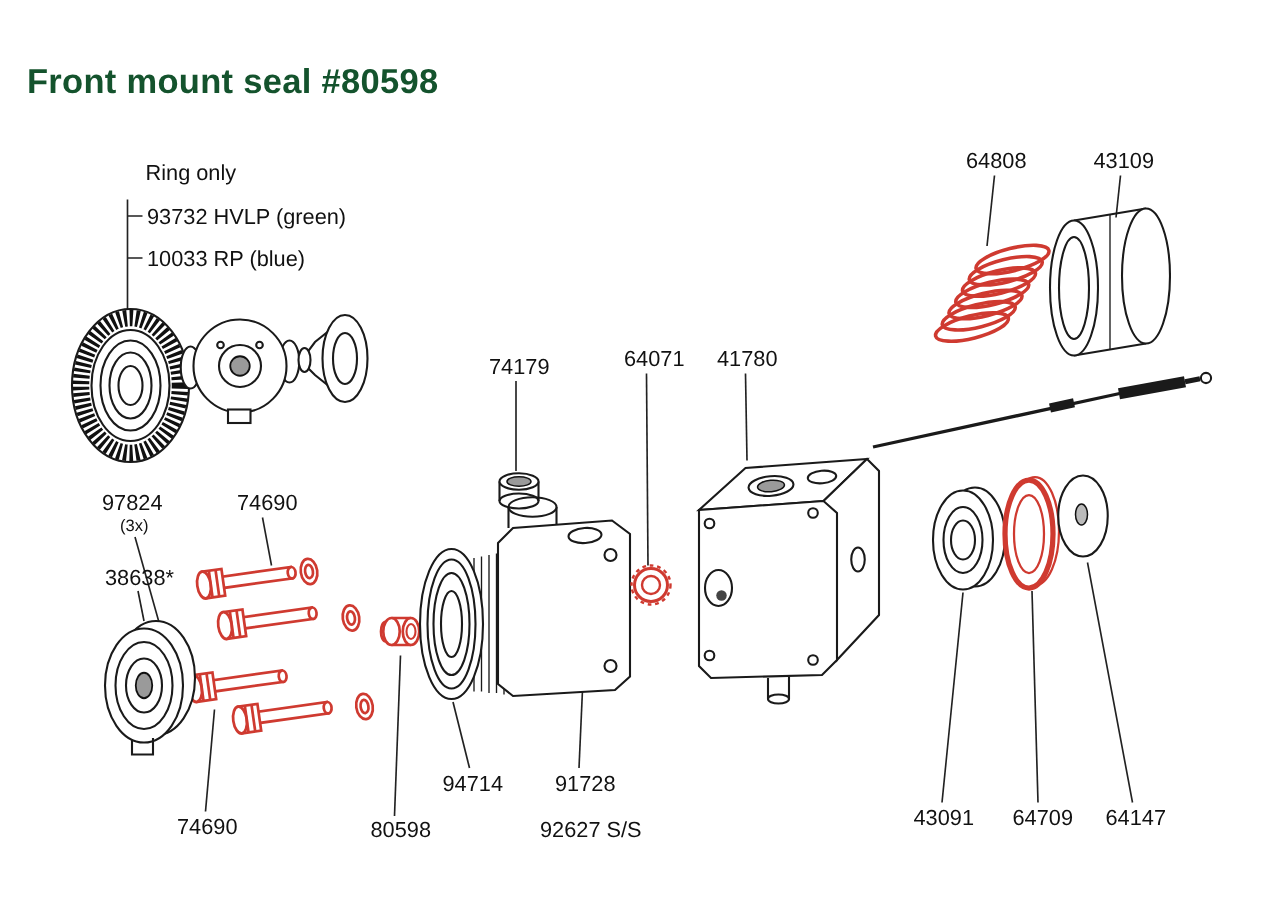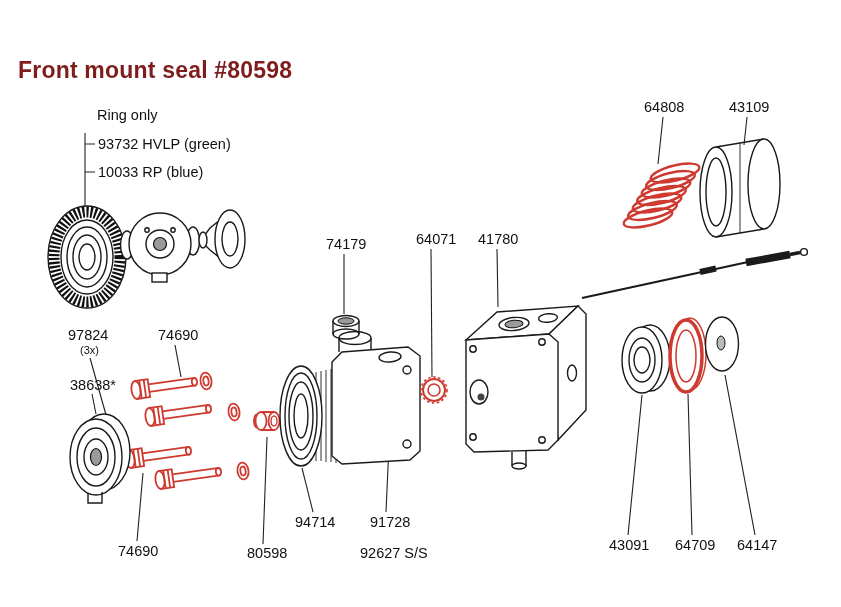--- a/index.html
+++ b/index.html
@@ -1,22 +1,22 @@
 <!DOCTYPE html>
 <html><head>
 <meta charset="utf-8">
 <style>
   html,body { margin:0; padding:0; background:#fff; }
   .canvas {
     position:relative; width:841px; height:607px; background:#ffffff;
     font-family:"Liberation Sans", sans-serif; overflow:hidden;
   }
   .title {
-    position:absolute; left:18px; top:57px;
-    font-size:23px; font-weight:700; color:#7f1d1d; letter-spacing:0.2px;
+    position:absolute; left:18px; top:41px;
+    font-size:23px; font-weight:700; color:#14532d; letter-spacing:0.2px;
   }
   svg { position:absolute; left:0; top:0; }
   svg text { font-family:"Liberation Sans", sans-serif; font-size:14.5px; fill:#111; }
   svg text.small { font-size:11px; }
   .ink  { stroke:#1a1a1a; stroke-width:1.4; fill:none; }
   .inkf { stroke:#1a1a1a; stroke-width:1.4; fill:#ffffff; }
   .red  { stroke:#cf3a30; fill:none; }
   .redf { stroke:#cf3a30; stroke-width:1.8; fill:#ffffff; }
   .leader { stroke:#222; stroke-width:1.1; fill:none; }
   .hatch line { stroke:#1a1a1a; stroke-width:0.9; }

